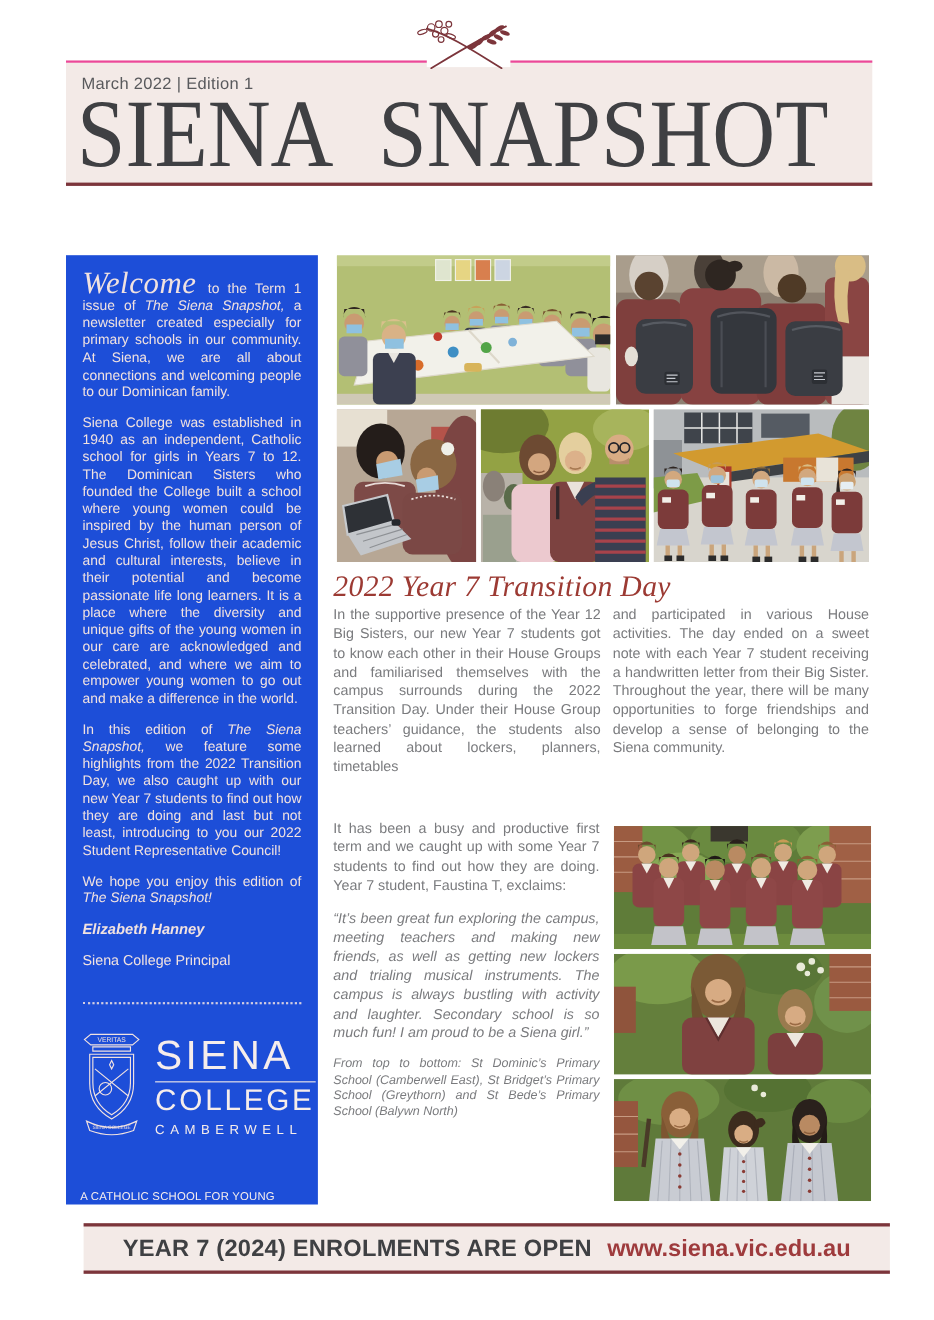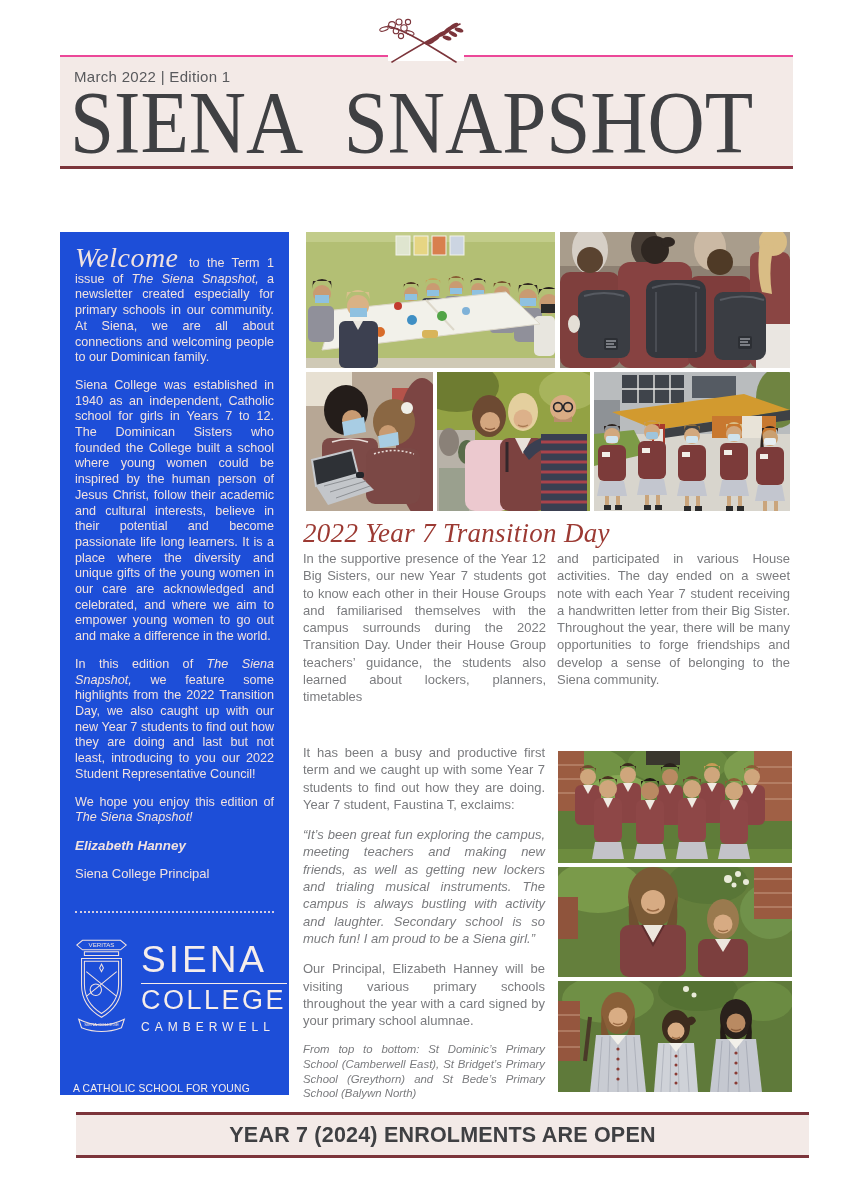--- a/index.html
+++ b/index.html
@@ -393,21 +393,20 @@
     </svg>
   </div>
 
   <div class="art-heading" style="left:303px;top:518px">2022 Year 7 Transition Day</div>
   <div class="body-col" style="left:303px;top:550px;width:243px">In the supportive presence of the Year 12 Big Sisters, our new Year 7 students got to know each other in their House Groups and familiarised themselves with the campus surrounds during the 2022 Transition Day. Under their House Group teachers’ guidance, the students also learned about lockers, planners, timetables</div>
   <div class="body-col" style="left:557px;top:550px;width:233px">and participated in various House activities. The day ended on a sweet note with each Year 7 student receiving a handwritten letter from their Big Sister. Throughout the year, there will be many opportunities to forge friendships and develop a sense of belonging to the Siena community.</div>
 
   <div class="body-col" style="left:303px;top:744px;width:242px">
     <p>It has been a busy and productive first term and we caught up with some Year 7 students to find out how they are doing. Year 7 student, Faustina T, exclaims:</p>
     <p class="quote">“It’s been great fun exploring the campus, meeting teachers and making new friends, as well as getting new lockers and trialing musical instruments. The campus is always bustling with activity and laughter. Secondary school is so much fun! I am proud to be a Siena girl.”</p>
-    <p>Our Principal, Elizabeth Hanney will be visiting various primary schools throughout the year with a card signed by your primary school alumnae.</p>
     <p class="caption">From top to bottom: St Dominic’s Primary School (Camberwell East), St Bridget’s Primary School (Greythorn) and St Bede’s Primary School (Balywn North)</p>
   </div>
 
   <div class="photo" style="left:558px;top:751px;width:234px;height:112px">
     <svg viewBox="0 0 234 112" preserveAspectRatio="none">
       <rect width="234" height="112" fill="#5f7c39"></rect>
       <ellipse cx="30" cy="20" rx="40" ry="24" fill="#729345"></ellipse>
       <ellipse cx="120" cy="12" rx="50" ry="22" fill="#6a8a40"></ellipse>
       <ellipse cx="200" cy="18" rx="34" ry="22" fill="#7d9d4e"></ellipse>
       <ellipse cx="62" cy="40" rx="30" ry="16" fill="#87a855"></ellipse>
@@ -598,15 +597,16 @@
             <circle cx="178" cy="82" r="1.6"></circle>
             <circle cx="178" cy="92" r="1.6"></circle>
             <circle cx="178" cy="102" r="1.6"></circle>
           </g>
       </g>
     </svg>
   </div>
 
   <div class="footer-band">
     <span class="footer-msg">YEAR 7 (2024) ENROLMENTS ARE OPEN</span>
+    <span class="footer-url">www.siena.vic.edu.au</span>
   </div>
 
 </div>
 
 </body></html>

